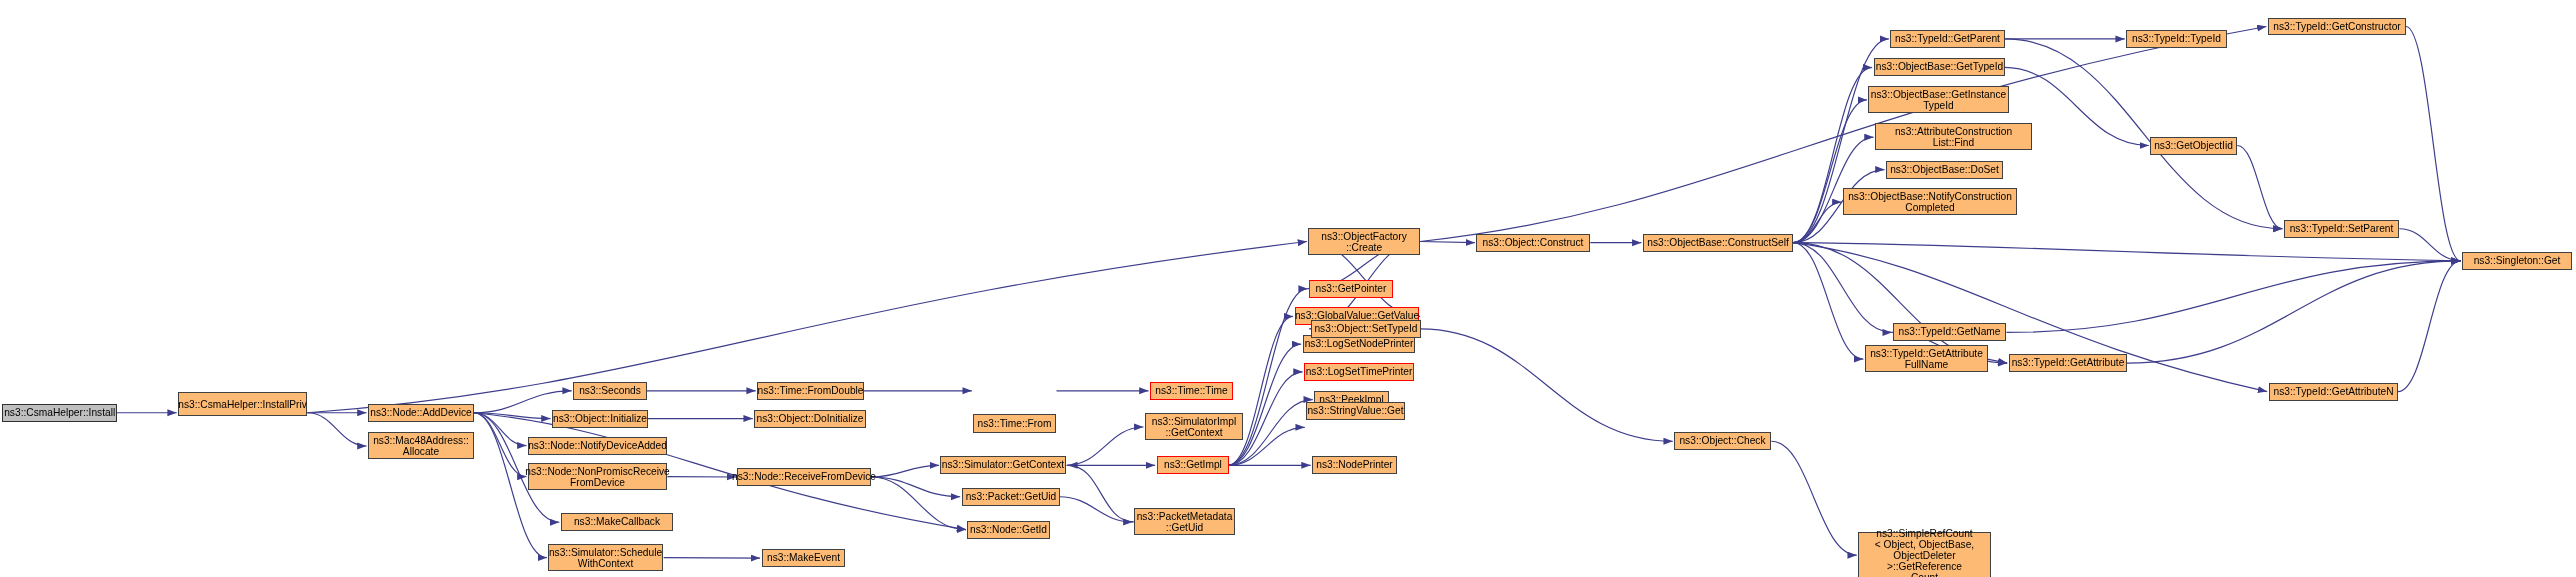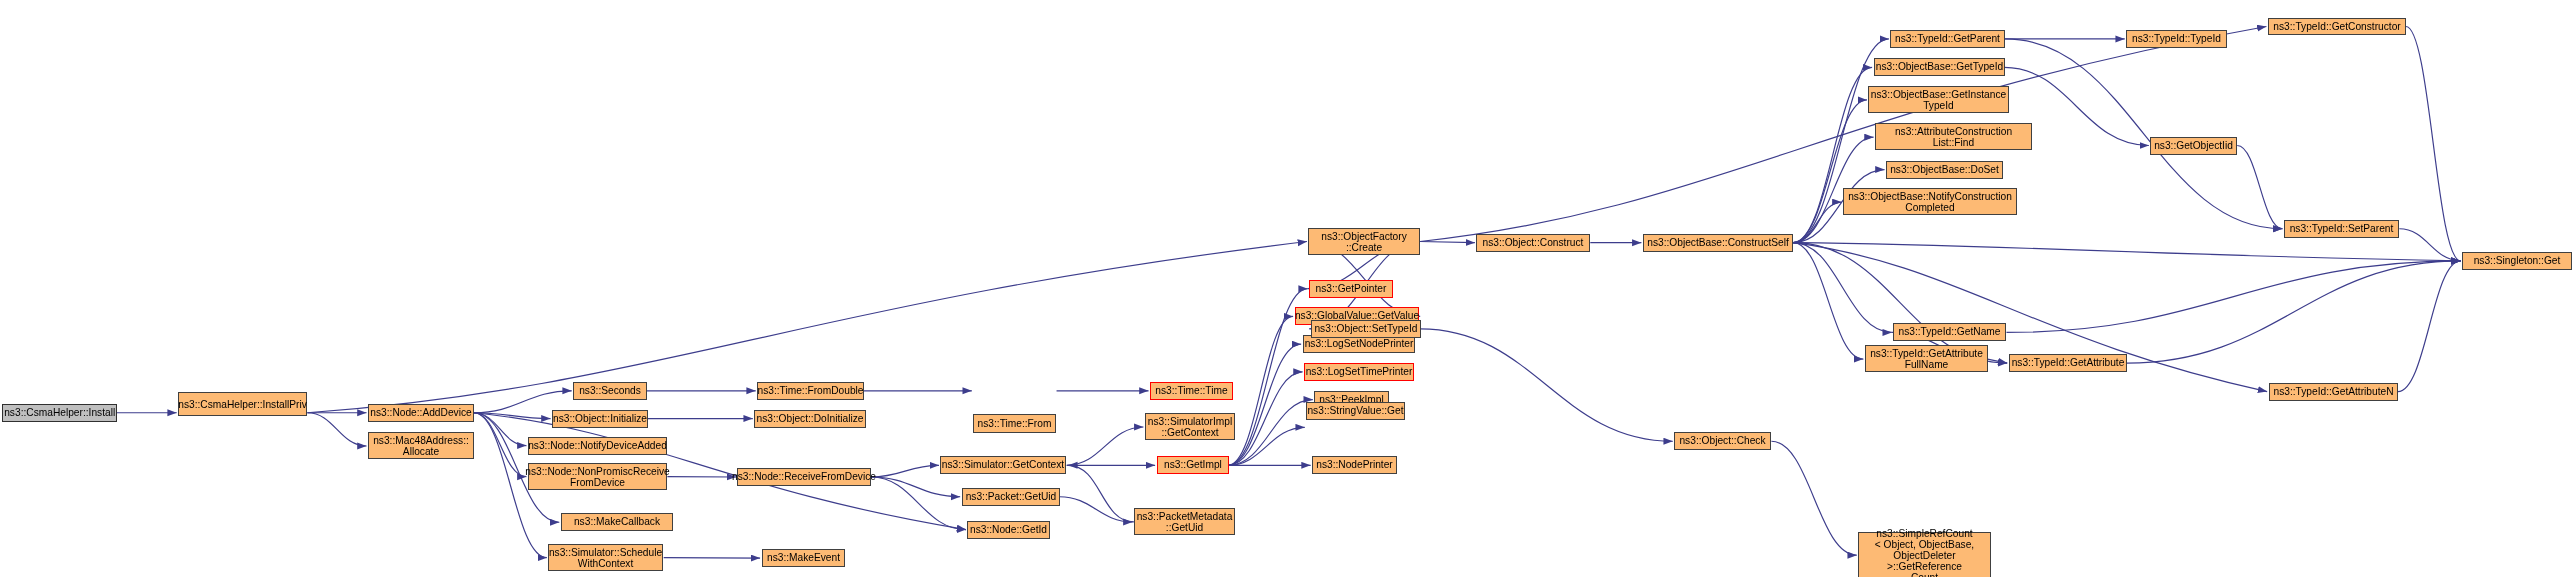--- a/index.html
+++ b/index.html
@@ -138,21 +138,21 @@
 WithContext</span></div>
       <div class="node" style="left: 757px; top: 382px; width: 107px; height: 17.5px;"><span>ns3::Time::FromDouble</span></div>
       <div class="node" style="left: 754px; top: 410px; width: 112px; height: 17.5px;"><span>ns3::Object::DoInitialize</span></div>
       <div class="node" style="left: 737px; top: 468px; width: 134px; height: 17.5px;"><span>ns3::Node::ReceiveFromDevice</span></div>
       <div class="node" style="left: 762px; top: 549px; width: 83px; height: 17.5px;"><span>ns3::MakeEvent</span></div>
       <div class="node" style="left: 973px; top: 382px; width: 83px; height: 19px; margin-top: 32px;"><span>ns3::Time::From</span></div>
       <div class="node" style="left: 940px; top: 456px; width: 126px; height: 17.5px;"><span>ns3::Simulator::GetContext</span></div>
       <div class="node" style="left: 962px; top: 488px; width: 98px; height: 17.5px;"><span>ns3::Packet::GetUid</span></div>
       <div class="node" style="left: 967px; top: 521px; width: 83px; height: 17.5px;"><span>ns3::Node::GetId</span></div>
       <div class="node warn" style="left: 1150px; top: 382px; width: 83px; height: 17.5px;"><span>ns3::Time::Time</span></div>
-      <div class="node" style="left: 1145px; top: 413px; width: 90px; height: 27px;"><span>ns3::SimulatorImpl
+      <div class="node" style="left: 1145px; top: 413px; width: 98px; height: 27px;"><span>ns3::SimulatorImpl
 ::GetContext</span></div>
       <div class="node warn" style="left: 1157px; top: 456px; width: 72px; height: 17.5px;"><span>ns3::GetImpl</span></div>
       <div class="node" style="left: 1134px; top: 508px; width: 101px; height: 27px;"><span>ns3::PacketMetadata
 ::GetUid</span></div>
       <div class="node warn" style="left: 1309px; top: 280px; width: 84px; height: 17.5px;"><span>ns3::GetPointer</span></div>
       <div class="node warn" style="left: 1295px; top: 307px; width: 124px; height: 17.5px;"><span>ns3::GlobalValue::GetValue</span></div>
       <div class="node" style="left: 1303px; top: 335px; width: 112px; height: 17.5px;"><span>ns3::LogSetNodePrinter</span></div>
       <div class="node warn" style="left: 1304px; top: 363px; width: 110px; height: 17.5px;"><span>ns3::LogSetTimePrinter</span></div>
       <div class="node" style="left: 1314px; top: 391px; width: 75px; height: 17.5px;"><span>ns3::PeekImpl</span></div>
       <div class="node" style="left: 1306px; top: 402px; width: 99px; height: 17.5px;"><span>ns3::StringValue::Get</span></div>

